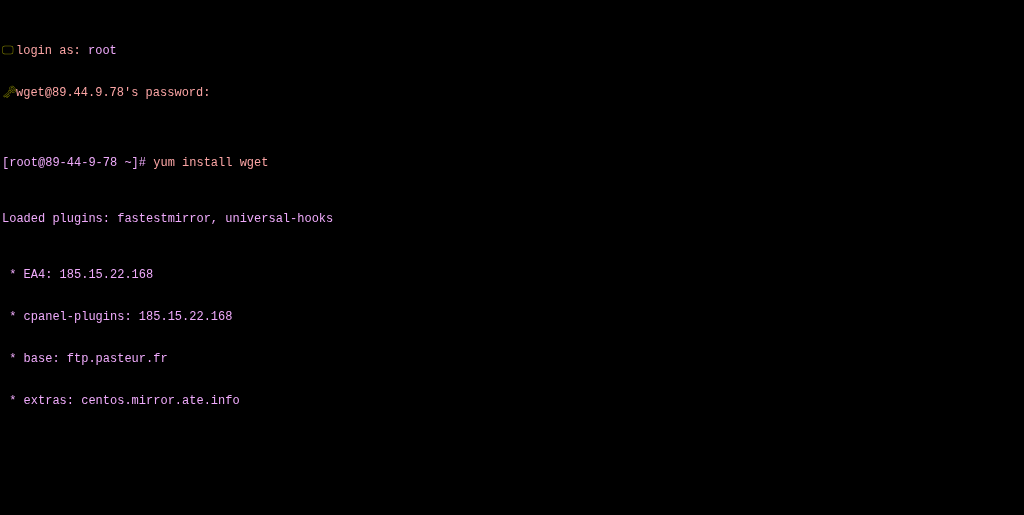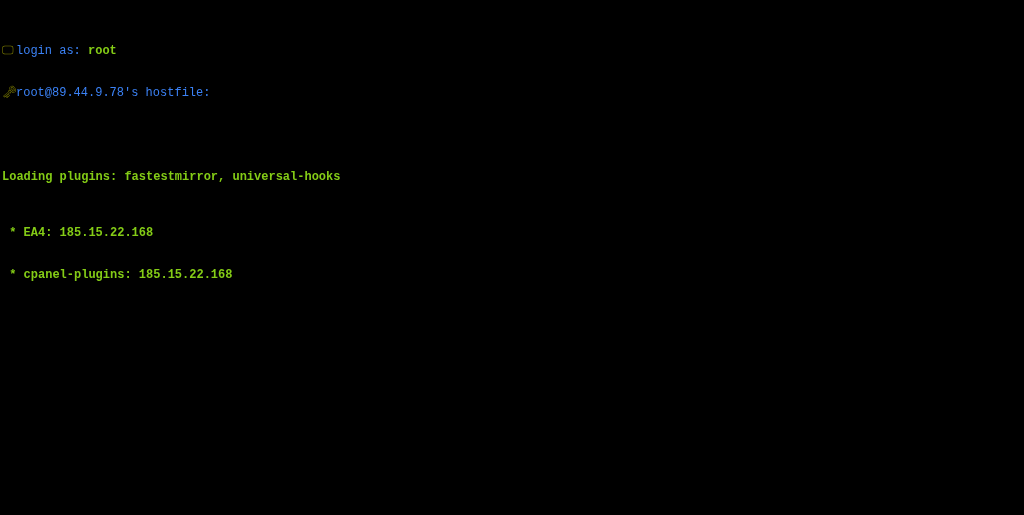--- a/index.html
+++ b/index.html
@@ -12,43 +12,46 @@
     font-size: 12px;
     line-height: 14px;
     color: #c0c0c0;
     overflow: hidden;
   }
   .term {
     padding: 2px 0 0 2px;
     white-space: pre;
   }
   .line { display: block; }
-  .g { color: #3b82f6; }          
-  .w { color: #84cc16; font-weight: bold; }          
+  .g { color: #fca5a5; }          
+  .w { color: #f0abfc; }          
   .icon-char {
     display: inline-block;
     width: 14px;
     text-align: left;
     color: #808000;
   }
 </style>
 </head>
 <body>
 
 <div class="term">
 
   <span class="line"><span class="icon-char">🖵</span><span class="g">login as: </span><span class="w">root</span></span>
-  <span class="line"><span class="icon-char">🗝</span><span class="g">root@89.44.9.78's hostfile:</span></span>
+  <span class="line"><span class="icon-char">🗝</span><span class="g">wget@89.44.9.78's password:</span></span>
 
 
+  <span class="line"><span class="w">[root@89-44-9-78 ~]# </span><span class="g">yum install wget</span></span>
 
-  <span class="line w">Loading plugins: fastestmirror, universal-hooks</span>
+  <span class="line w">Loaded plugins: fastestmirror, universal-hooks</span>
 
   <span class="line w"> * EA4: 185.15.22.168</span>
   <span class="line w"> * cpanel-plugins: 185.15.22.168</span>
+  <span class="line w"> * base: ftp.pasteur.fr</span>
+  <span class="line w"> * extras: centos.mirror.ate.info</span>
   
 
   
 
   
   
 
   
 
   

